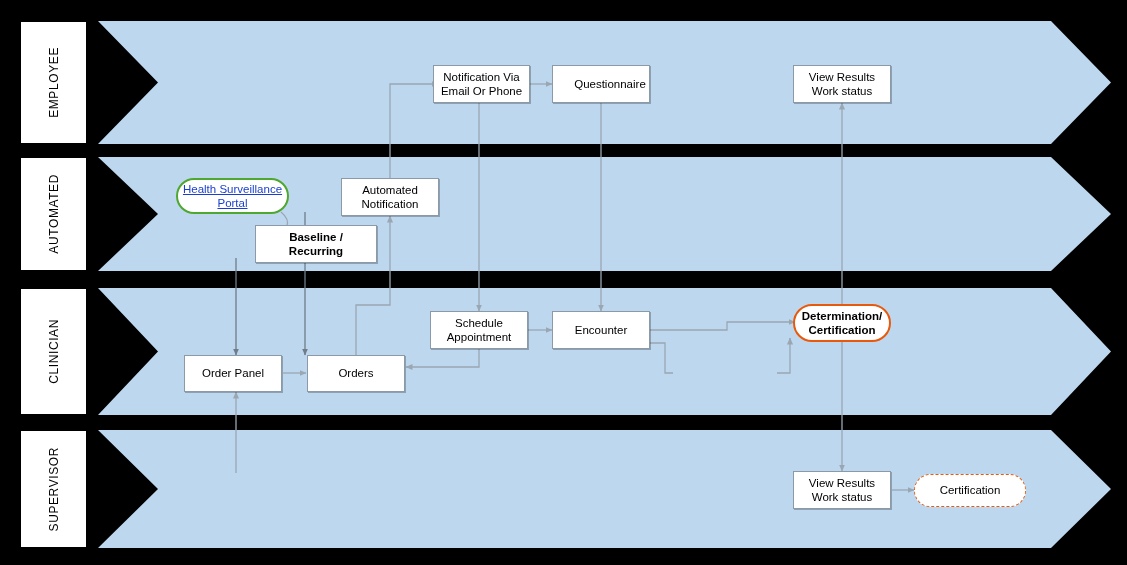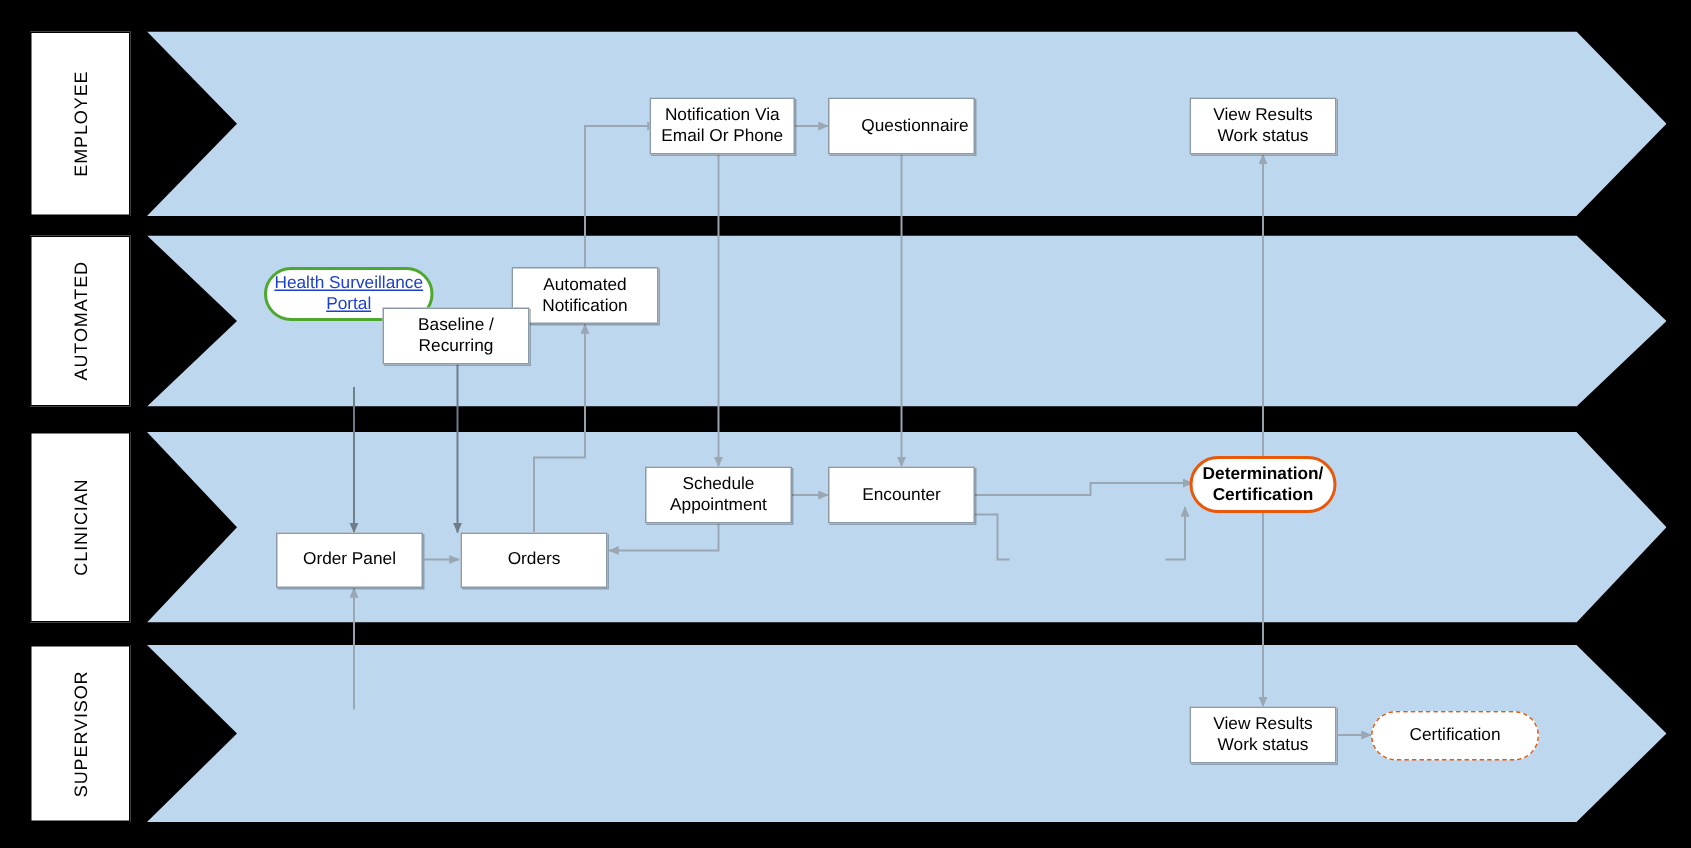--- a/index.html
+++ b/index.html
@@ -183,21 +183,21 @@
   </div>
 
   <div class="node pill pill-green" style="left:176px; top:178px; width:113px; height:36px;">
     <span class="link-text" style="white-space:pre-line;">Health Surveillance
 Portal</span>
   </div>
   <div class="node rect" style="left:341px; top:178px; width:98px; height:38px;">
     <span style="white-space:pre-line;">Automated
 Notification</span>
   </div>
-  <div class="node rect" style="left:255px; top:205px; width:98px; height:38px;">
+  <div class="node rect" style="left:255px; top:225px; width:122px; height:38px;font-weight:bold;">
     <span style="white-space:pre-line;">Baseline /
 Recurring</span>
   </div>
 
   <div class="node rect" style="left:430px; top:311px; width:98px; height:38px;">
     <span style="white-space:pre-line;">Schedule
 Appointment</span>
   </div>
   <div class="node rect" style="left:552px; top:311px; width:98px; height:38px;">
     <span style="white-space:pre-line;">Encounter</span>

